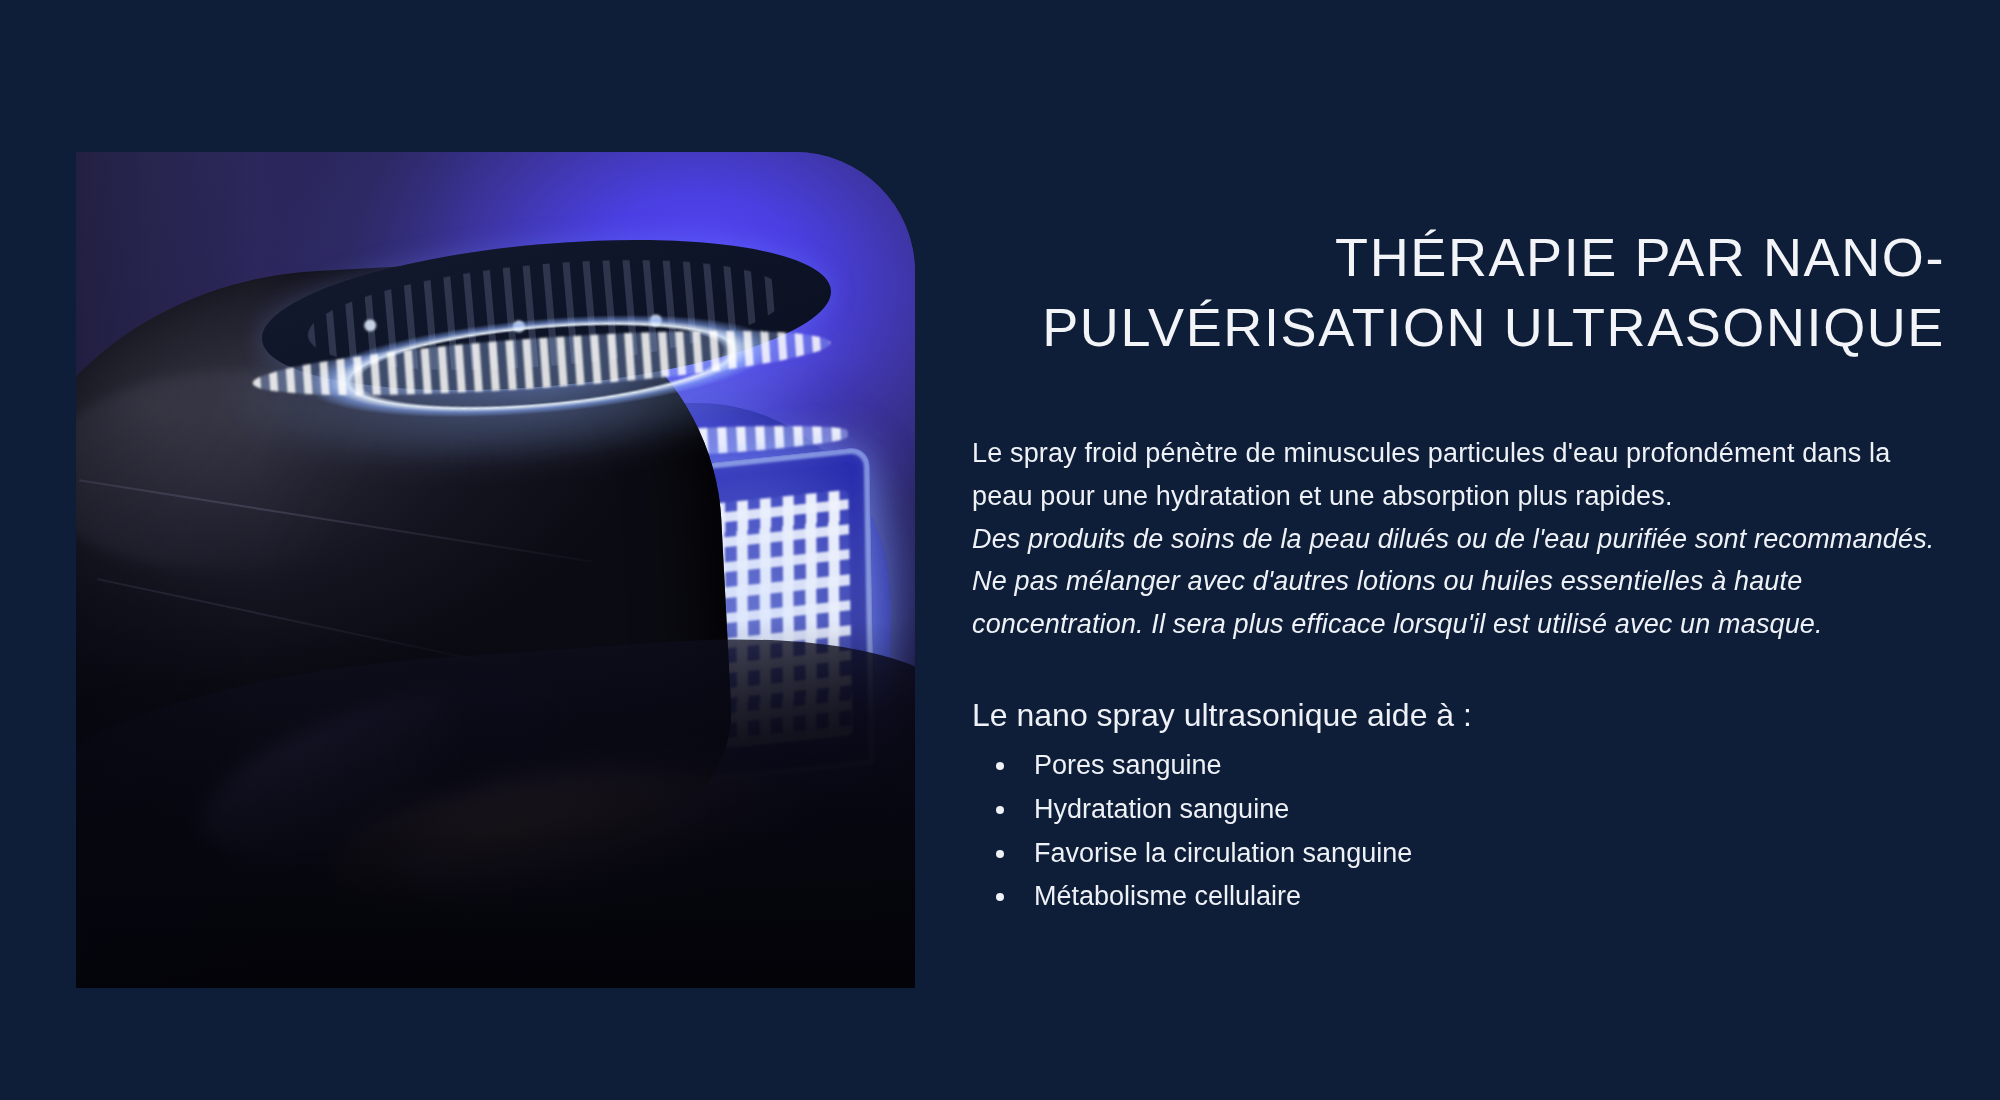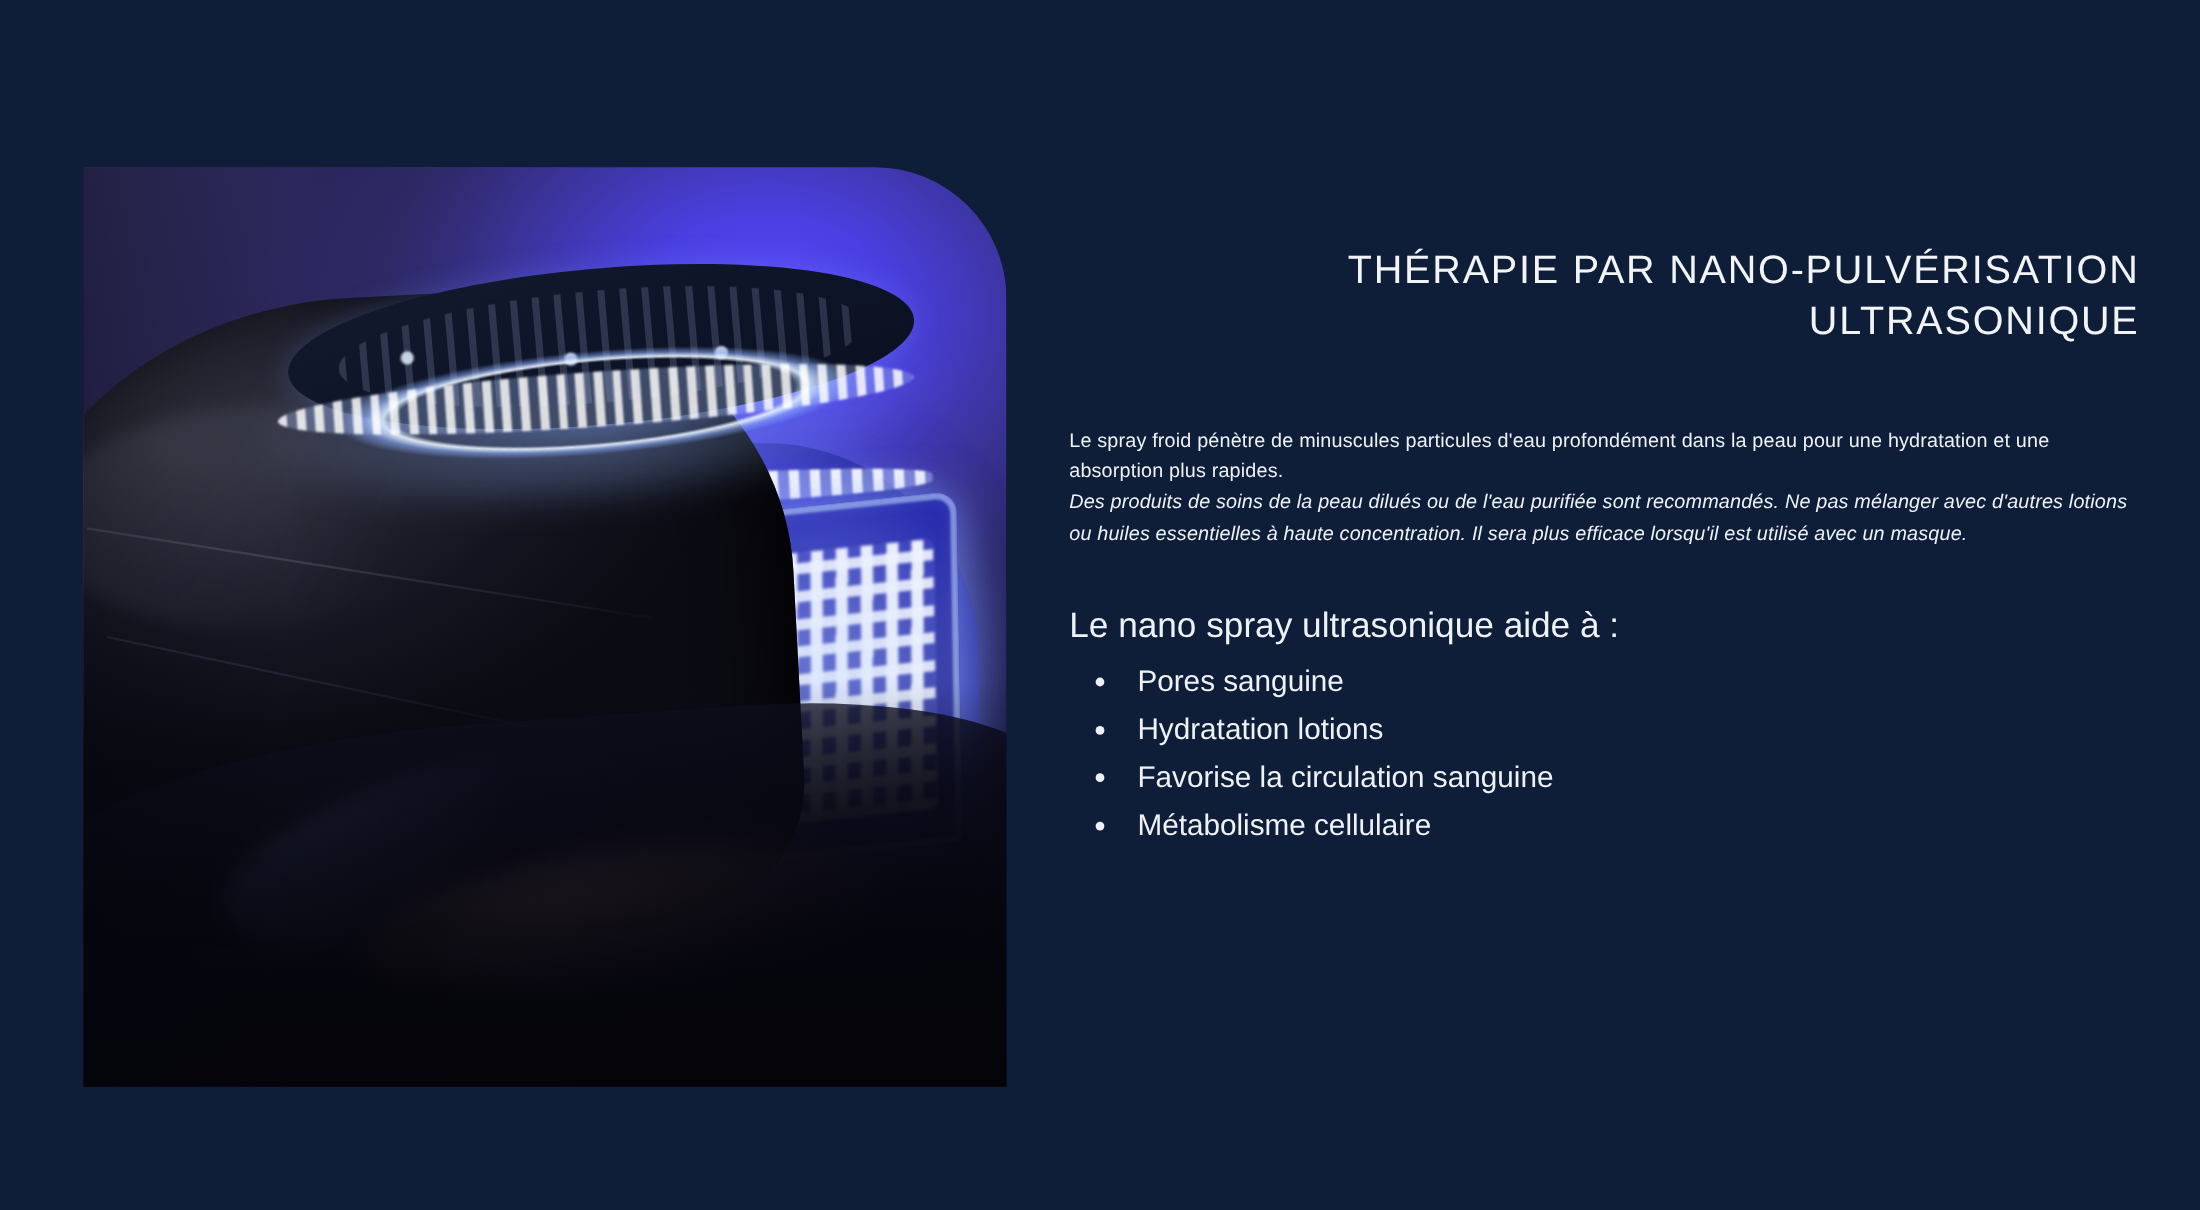--- a/index.html
+++ b/index.html
@@ -340,33 +340,33 @@
   .content {
     position: absolute;
     left: 972px;
     top: 152px;
     width: 973px;
   }
 
   .title {
     font-family: "Liberation Sans", sans-serif;
     font-weight: 300;
-    font-size: 36px;
+    font-size: 54px;
     line-height: 1.30;
     letter-spacing: 1.6px;
     color: #f2f4f8;
     text-align: right;
     margin-top: 70px;
     white-space: pre-line;
   }
 
   .body-block {
     margin-top: 70px;
     color: #eef1f6;
-    font-size: 18px;
+    font-size: 27px;
     line-height: 1.58;
     font-weight: 300;
     letter-spacing: .15px;
   }
 
   .para { margin: 0; }
   .para + .para { margin-top: 0; font-style: italic; }
 
   .lead-in {
     margin-top: 44px;
@@ -456,19 +456,19 @@
 
     <div class="body-block">
       <p class="para">Le spray froid pénètre de minuscules particules d'eau profondément dans la peau pour une hydratation et une absorption plus rapides.</p>
       <p class="para">Des produits de soins de la peau dilués ou de l'eau purifiée sont recommandés. Ne pas mélanger avec d'autres lotions ou huiles essentielles à haute concentration. Il sera plus efficace lorsqu'il est utilisé avec un masque.</p>
     </div>
 
     <p class="lead-in">Le nano spray ultrasonique aide à :</p>
 
     <ul class="bullets">
       <li>Pores sanguine</li>
-      <li>Hydratation lotions</li>
+      <li>Hydratation sanguine</li>
       <li>Favorise la circulation sanguine</li>
       <li>Métabolisme cellulaire</li>
     </ul>
 
   </div>
 </div>
 
 </body></html>

